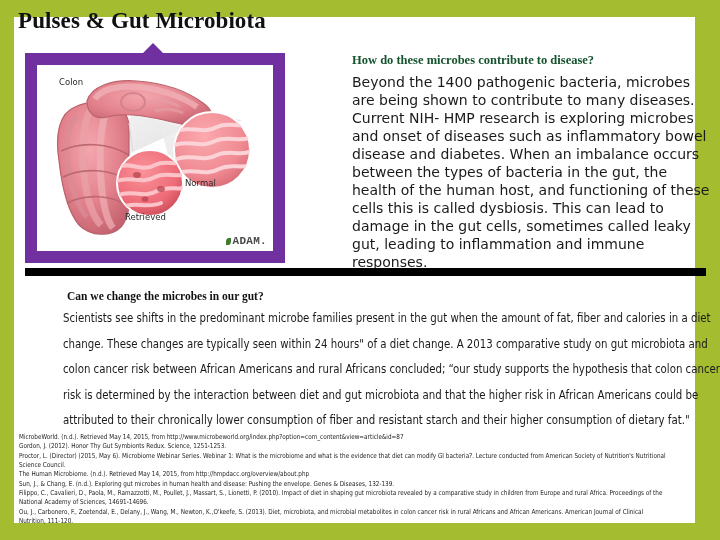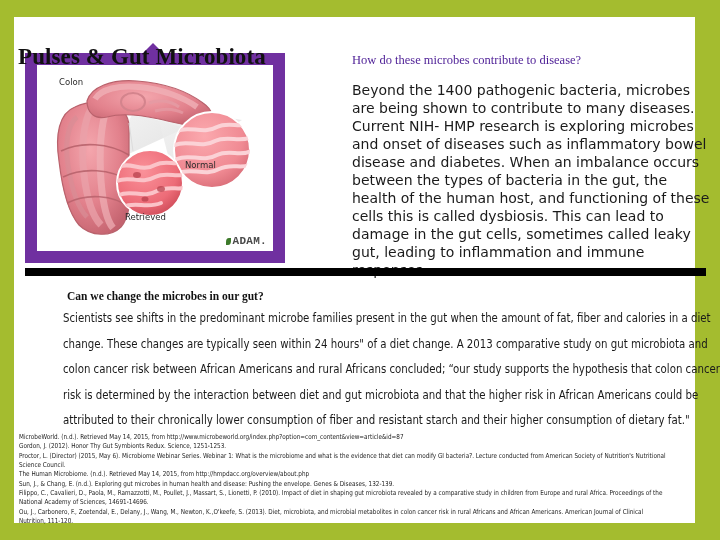--- a/index.html
+++ b/index.html
@@ -37,21 +37,20 @@
     left: 18px;
     top: 8px;
     font-family: "Liberation Serif", serif;
     font-weight: bold;
     font-size: 23px;
     line-height: 26px;
     color: #111111;
     letter-spacing: 0.1px;
     white-space: nowrap;
     z-index: 6;
-    margin-top: 36px;
   }
 
   
   #image-card {
     position: absolute;
     left: 25px;
     top: 53px;
     width: 260px;
     height: 210px;
     background: #7030a0;
@@ -85,21 +84,21 @@
     height: 186px;
   }
   .fig-label {
     position: absolute;
     font-family: "DejaVu Sans", sans-serif;
     font-size: 8.5px;
     color: #2b2b2b;
     white-space: nowrap;
   }
   #label-colon  { left: 22px;  top: 12px; }
-  #label-normal { left: 148px; top: 95px; }
+  #label-normal { left: 148px; top: 113px; }
   #label-inflamed { left: 88px; top: 147px; }
   #adam-mark {
     position: absolute;
     right: 6px;
     bottom: 4px;
     font-family: Liberation Mono, monospace;
     font-size: 11px;
     font-weight: bold;
     letter-spacing: 0.3px;
     color: #4a4a4a;
@@ -128,25 +127,25 @@
   
   #right-column {
     position: absolute;
     left: 352px;
     top: 50px;
     width: 360px;
     z-index: 4;
   }
   #right-heading {
     font-family: "Liberation Serif", serif;
-    font-weight: normal;
+    font-weight: bold;
     font-size: 12.5px;
     line-height: 20px;
-    color: #4c1d95;
-    margin-bottom: 11px;
+    color: #14532d;
+    margin-bottom: 3px;
   }
   #right-body {
     font-family: "DejaVu Sans", sans-serif;
     font-size: 14px;
     line-height: 18px;
     color: #1a1a1a;
   }
 
   
   #lower-section {

